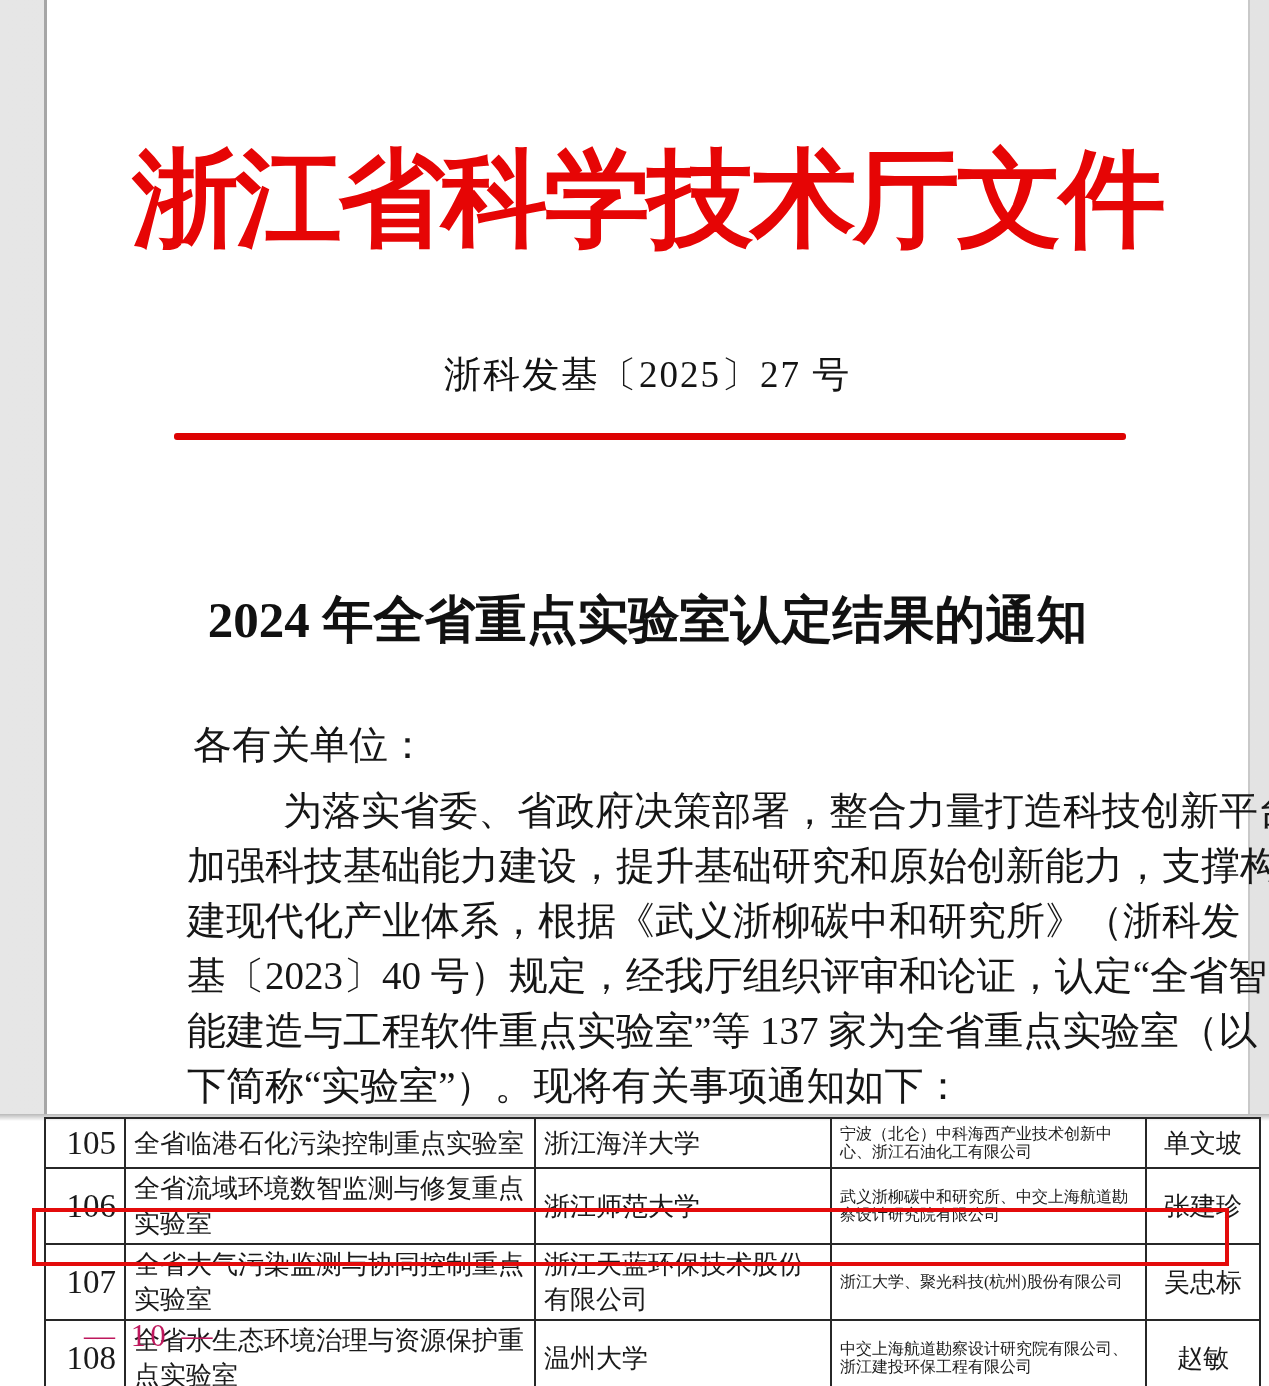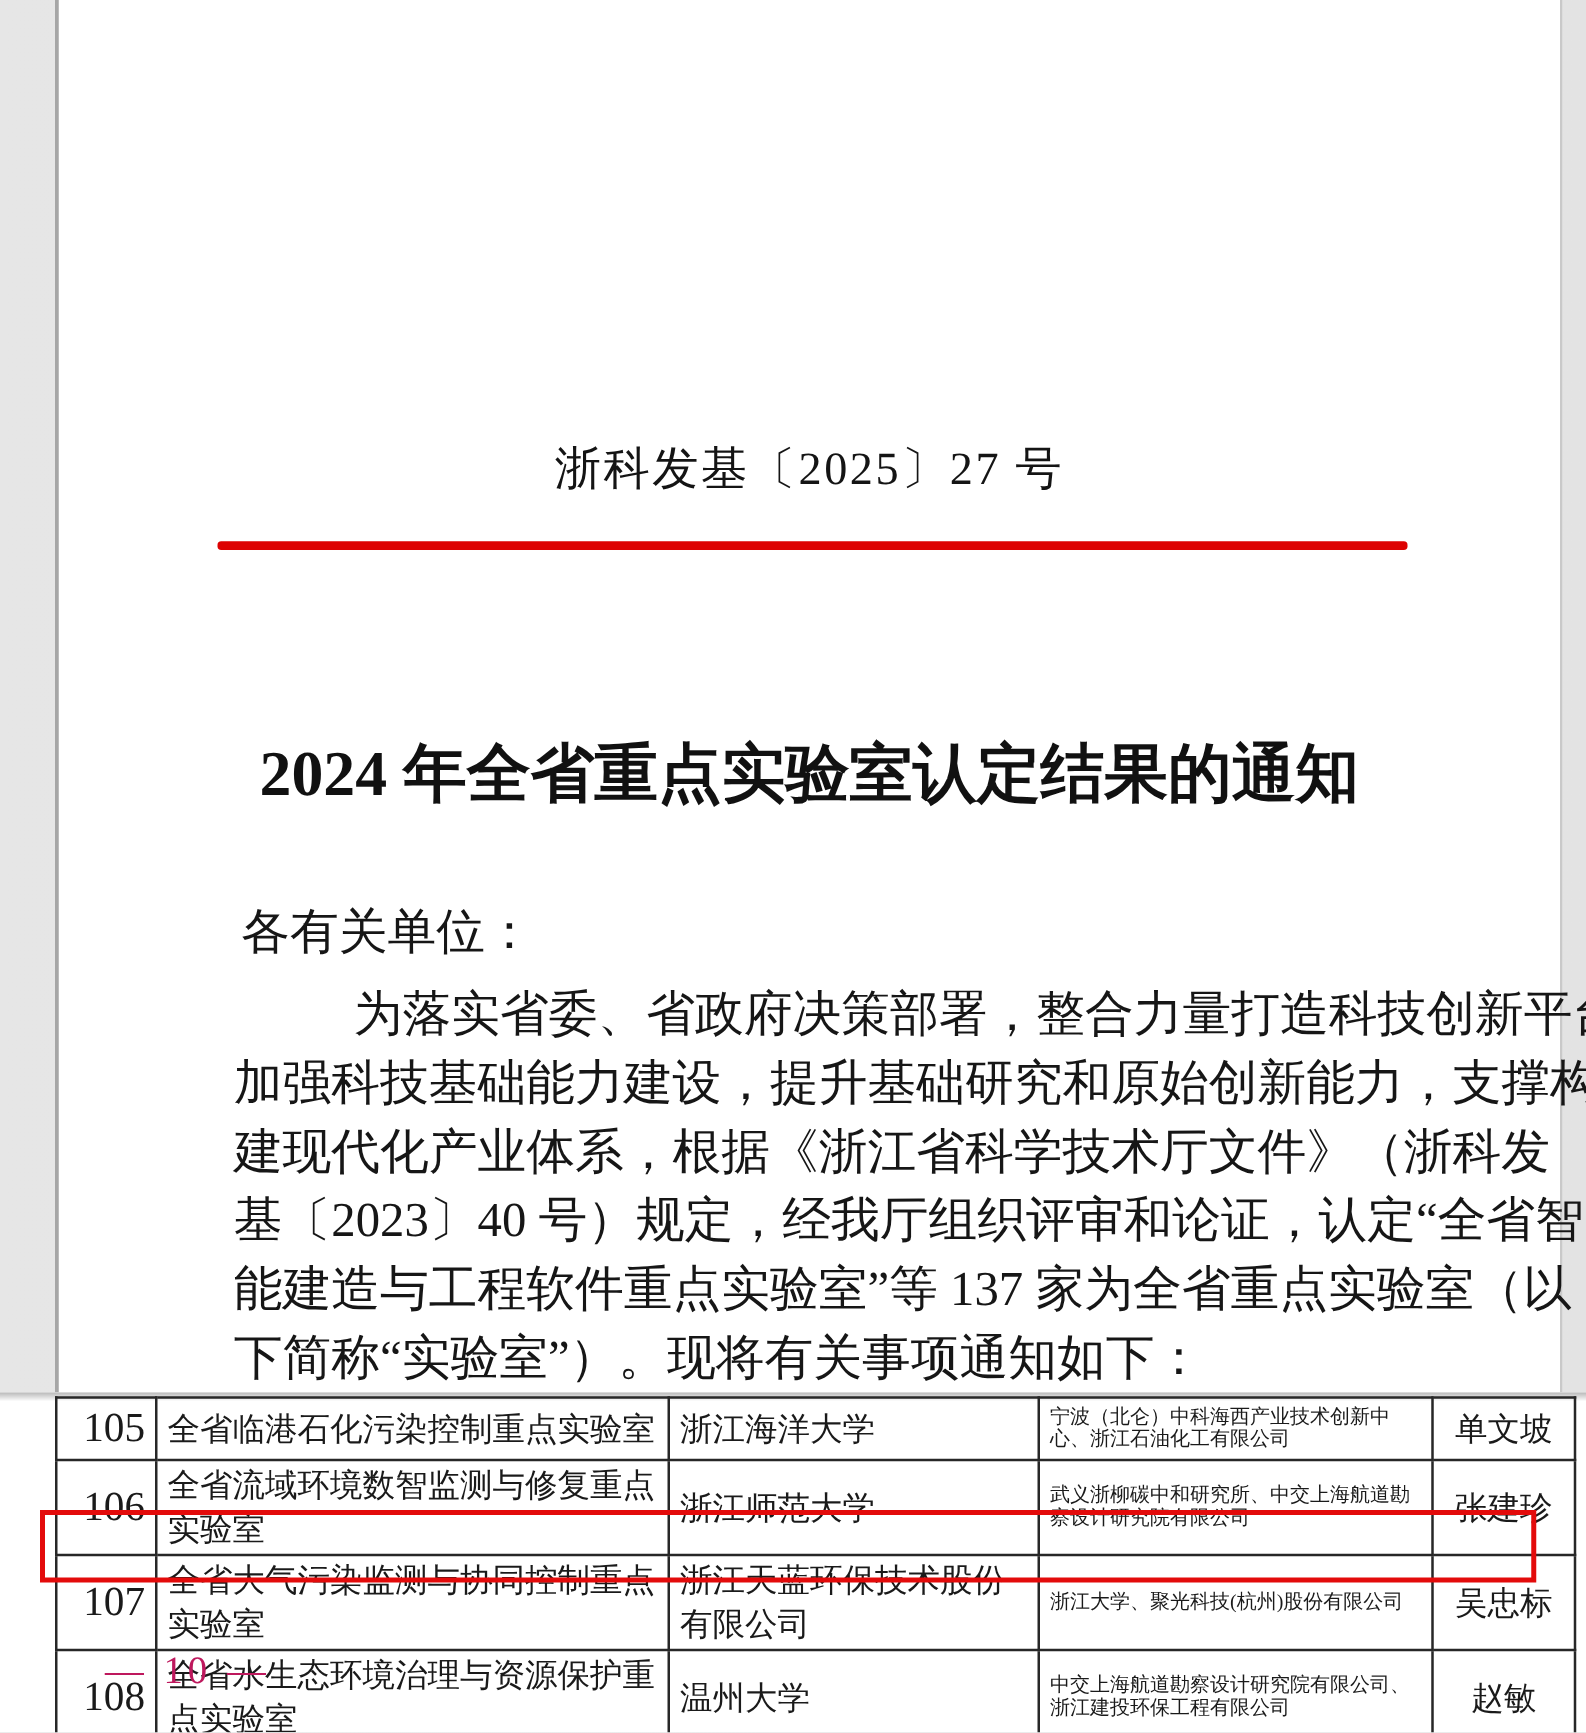--- a/index.html
+++ b/index.html
@@ -92,32 +92,33 @@
     position:absolute;left:84px;top:204px;
     font-size:31px;color:#be185d;letter-spacing:4px;white-space:nowrap;
   }
 </style>
 </head>
 <body>
 
 <div class="screen">
 
   <div class="letter-page">
+    <div class="letterhead-title">浙江省科学技术厅文件</div>
 
     <div class="doc-number">浙科发基〔2025〕27 号</div>
 
     <div class="red-divider"></div>
 
     <div class="subject-line l2">2024 年全省重点实验室认定结果的通知</div>
 
     <div class="salutation">各有关单位：</div>
 
     <div class="body-line bl0 indent">为落实省委、省政府决策部署，整合力量打造科技创新平台，</div>
     <div class="body-line bl1">加强科技基础能力建设，提升基础研究和原始创新能力，支撑构</div>
-    <div class="body-line bl2">建现代化产业体系，根据《浙江省科学技术厅文件》（浙科发</div>
+    <div class="body-line bl2">建现代化产业体系，根据《武义浙柳碳中和研究所》（浙科发</div>
     <div class="body-line bl3">基〔2023〕40 号）规定，经我厅组织评审和论证，认定“全省智</div>
     <div class="body-line bl4">能建造与工程软件重点实验室”等 137 家为全省重点实验室（以</div>
     <div class="body-line bl5 last">下简称“实验室”）。现将有关事项通知如下：</div>
   </div>
 
   <div class="table-strip">
 
     <table class="results">
       <tbody>
         <tr class="r-short">

